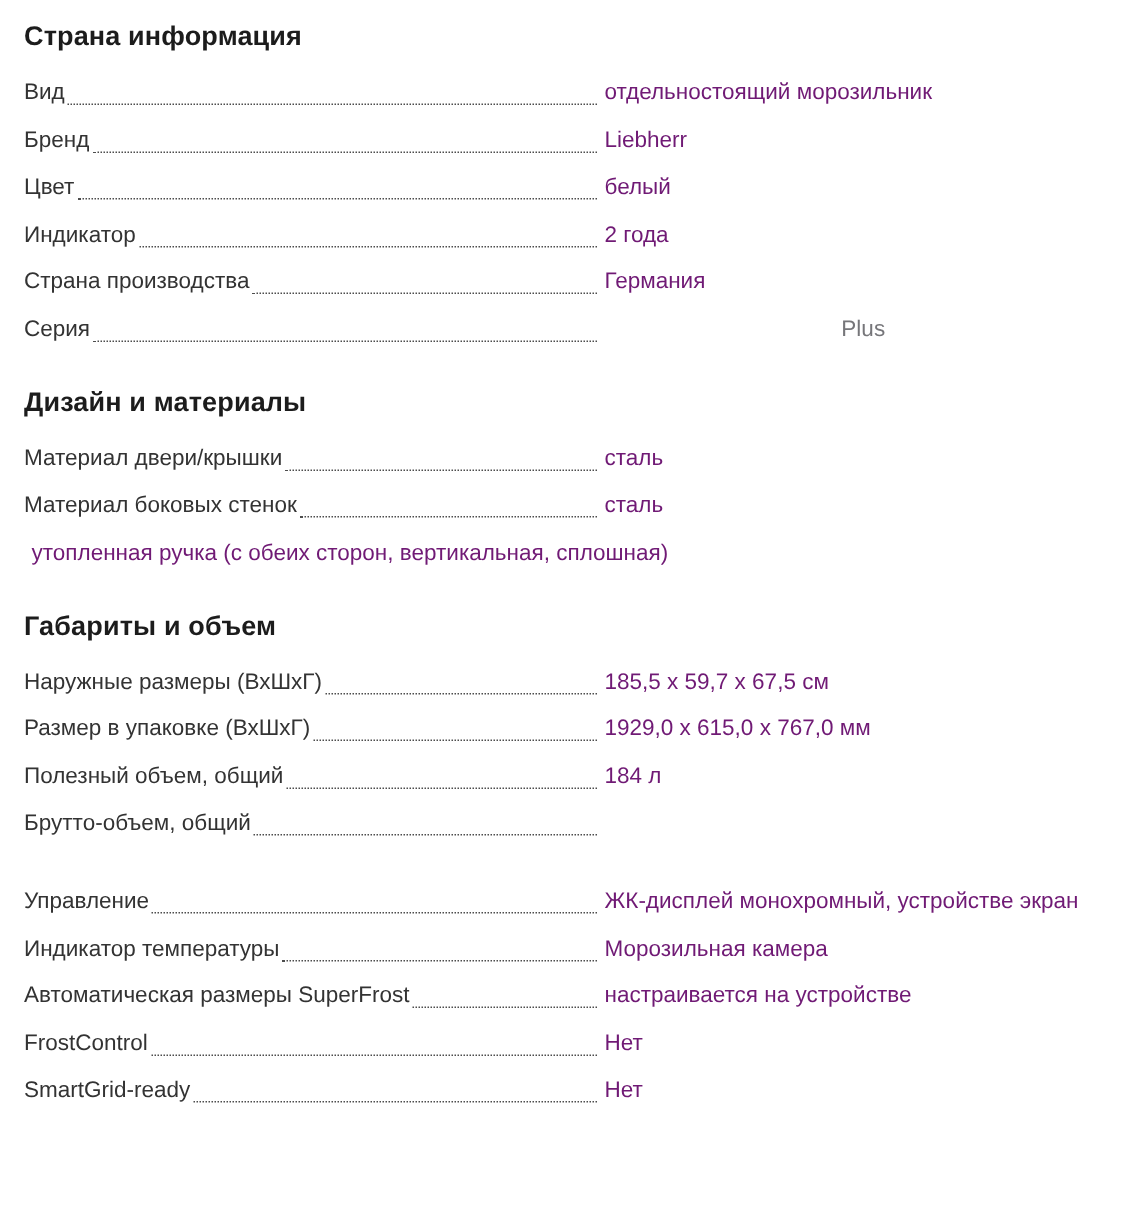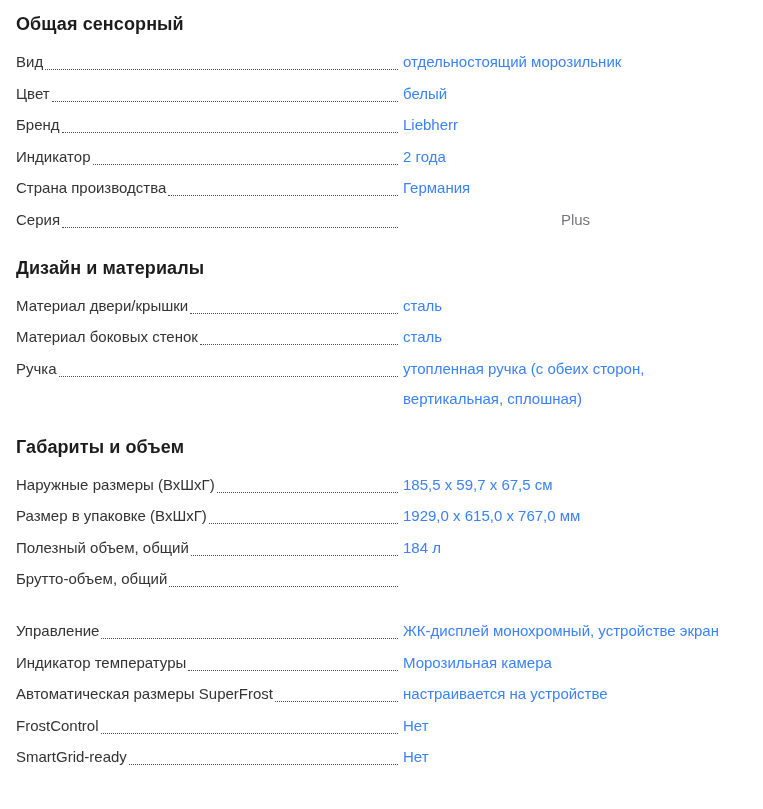--- a/index.html
+++ b/index.html
@@ -61,60 +61,60 @@
     margin: 0 0 7px 2px;
     height: 0;
     align-self: flex-end;
   }
   .spec-value {
     flex: 1 1 auto;
     min-width: 0;
     padding-left: 5px;
     font-size: 15px;
     line-height: 30px;
-    color: #3b82f6;
+    color: #701a75;
   }
   .spec-value.muted {
     color: #76767a;
     text-align: center;
   }
 </style>
 </head>
 <body>
 
 <main class="specs">
   <section class="spec-section">
-    <h2 class="section-title">Общая сенсорный</h2>
+    <h2 class="section-title">Страна информация</h2>
     <div class="section-rows">
   <div class="spec-row">
     <div class="row-left">
       <span class="spec-label">Вид</span>
       <span class="dotted-leader"></span>
     </div>
     <div class="spec-value">отдельностоящий морозильник</div>
   </div>
 
   <div class="spec-row">
     <div class="row-left">
+      <span class="spec-label">Бренд</span>
+      <span class="dotted-leader"></span>
+    </div>
+    <div class="spec-value">Liebherr</div>
+  </div>
+
+  <div class="spec-row">
+    <div class="row-left">
       <span class="spec-label">Цвет</span>
       <span class="dotted-leader"></span>
     </div>
     <div class="spec-value">белый</div>
   </div>
 
   <div class="spec-row">
     <div class="row-left">
-      <span class="spec-label">Бренд</span>
-      <span class="dotted-leader"></span>
-    </div>
-    <div class="spec-value">Liebherr</div>
-  </div>
-
-  <div class="spec-row">
-    <div class="row-left">
       <span class="spec-label">Индикатор</span>
       <span class="dotted-leader"></span>
     </div>
     <div class="spec-value">2 года</div>
   </div>
 
   <div class="spec-row">
     <div class="row-left">
       <span class="spec-label">Страна производства</span>
       <span class="dotted-leader"></span>
@@ -145,24 +145,20 @@
 
   <div class="spec-row">
     <div class="row-left">
       <span class="spec-label">Материал боковых стенок</span>
       <span class="dotted-leader"></span>
     </div>
     <div class="spec-value">сталь</div>
   </div>
 
   <div class="spec-row">
-    <div class="row-left">
-      <span class="spec-label">Ручка</span>
-      <span class="dotted-leader"></span>
-    </div>
     <div class="spec-value">утопленная ручка (с обеих сторон, вертикальная, сплошная)</div>
   </div>
 </div>
   </section>
 
   <section class="spec-section">
     <h2 class="section-title">Габариты и объем</h2>
     <div class="section-rows">
   <div class="spec-row">
     <div class="row-left">

